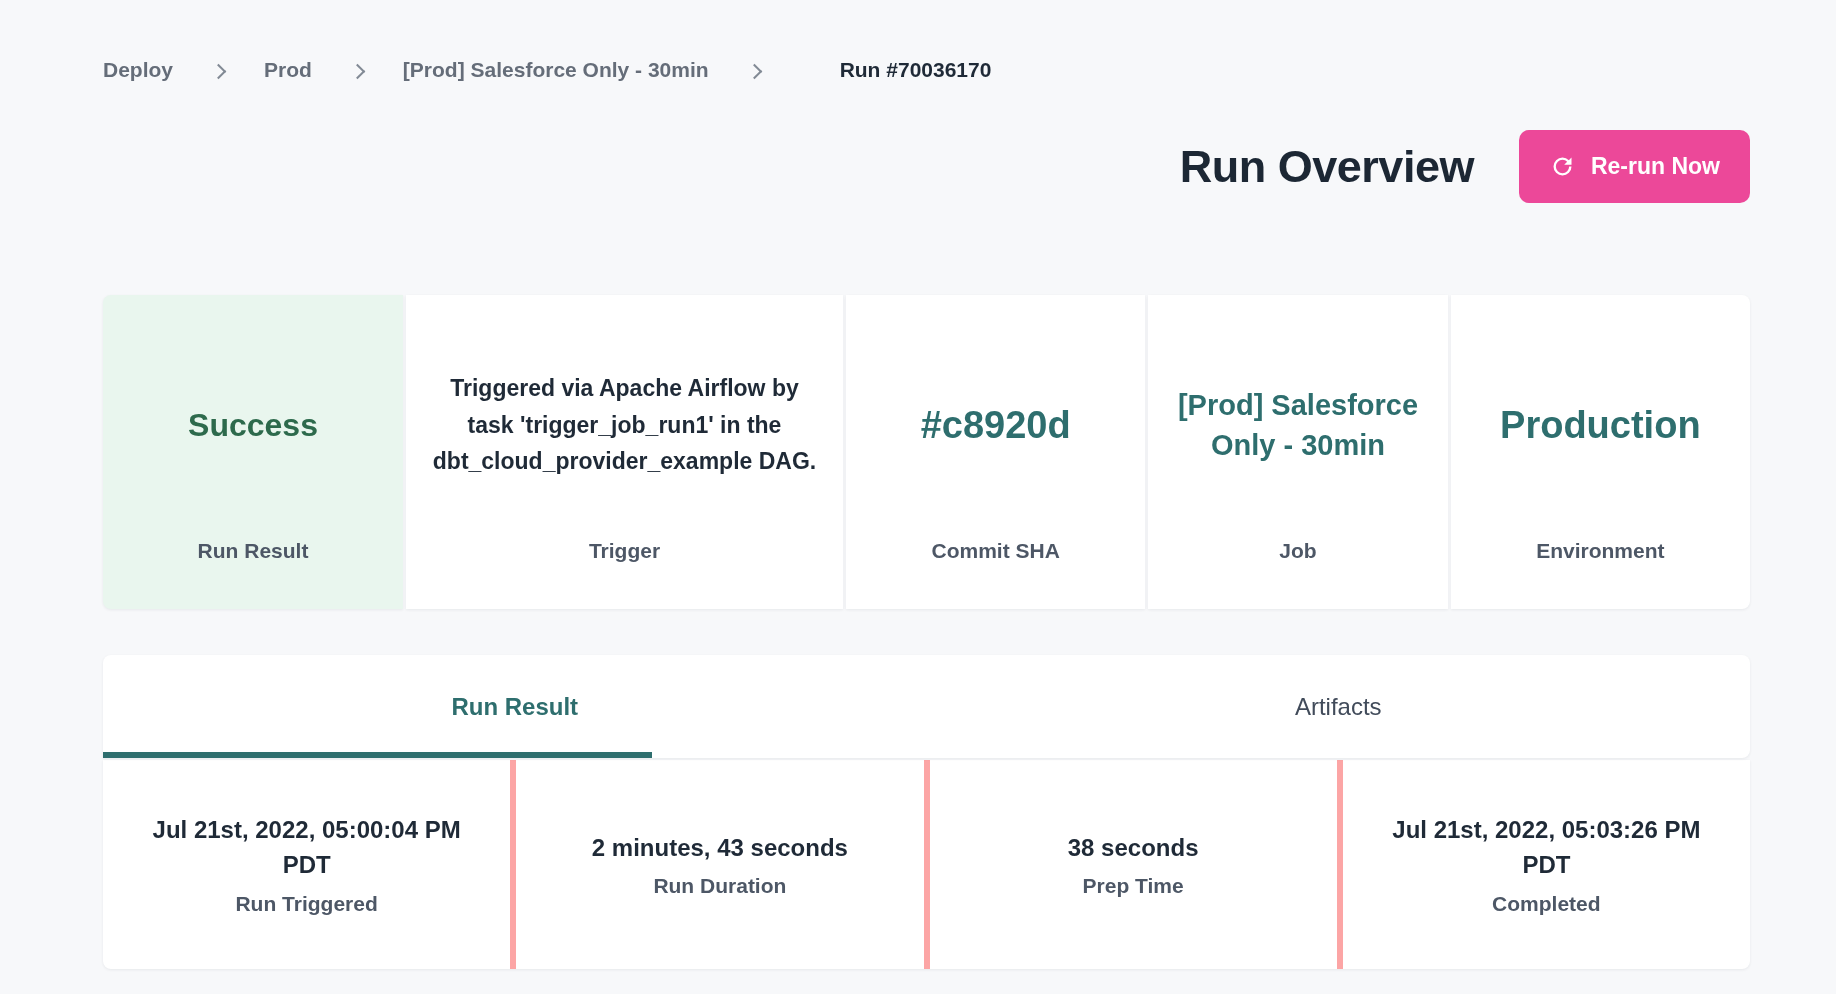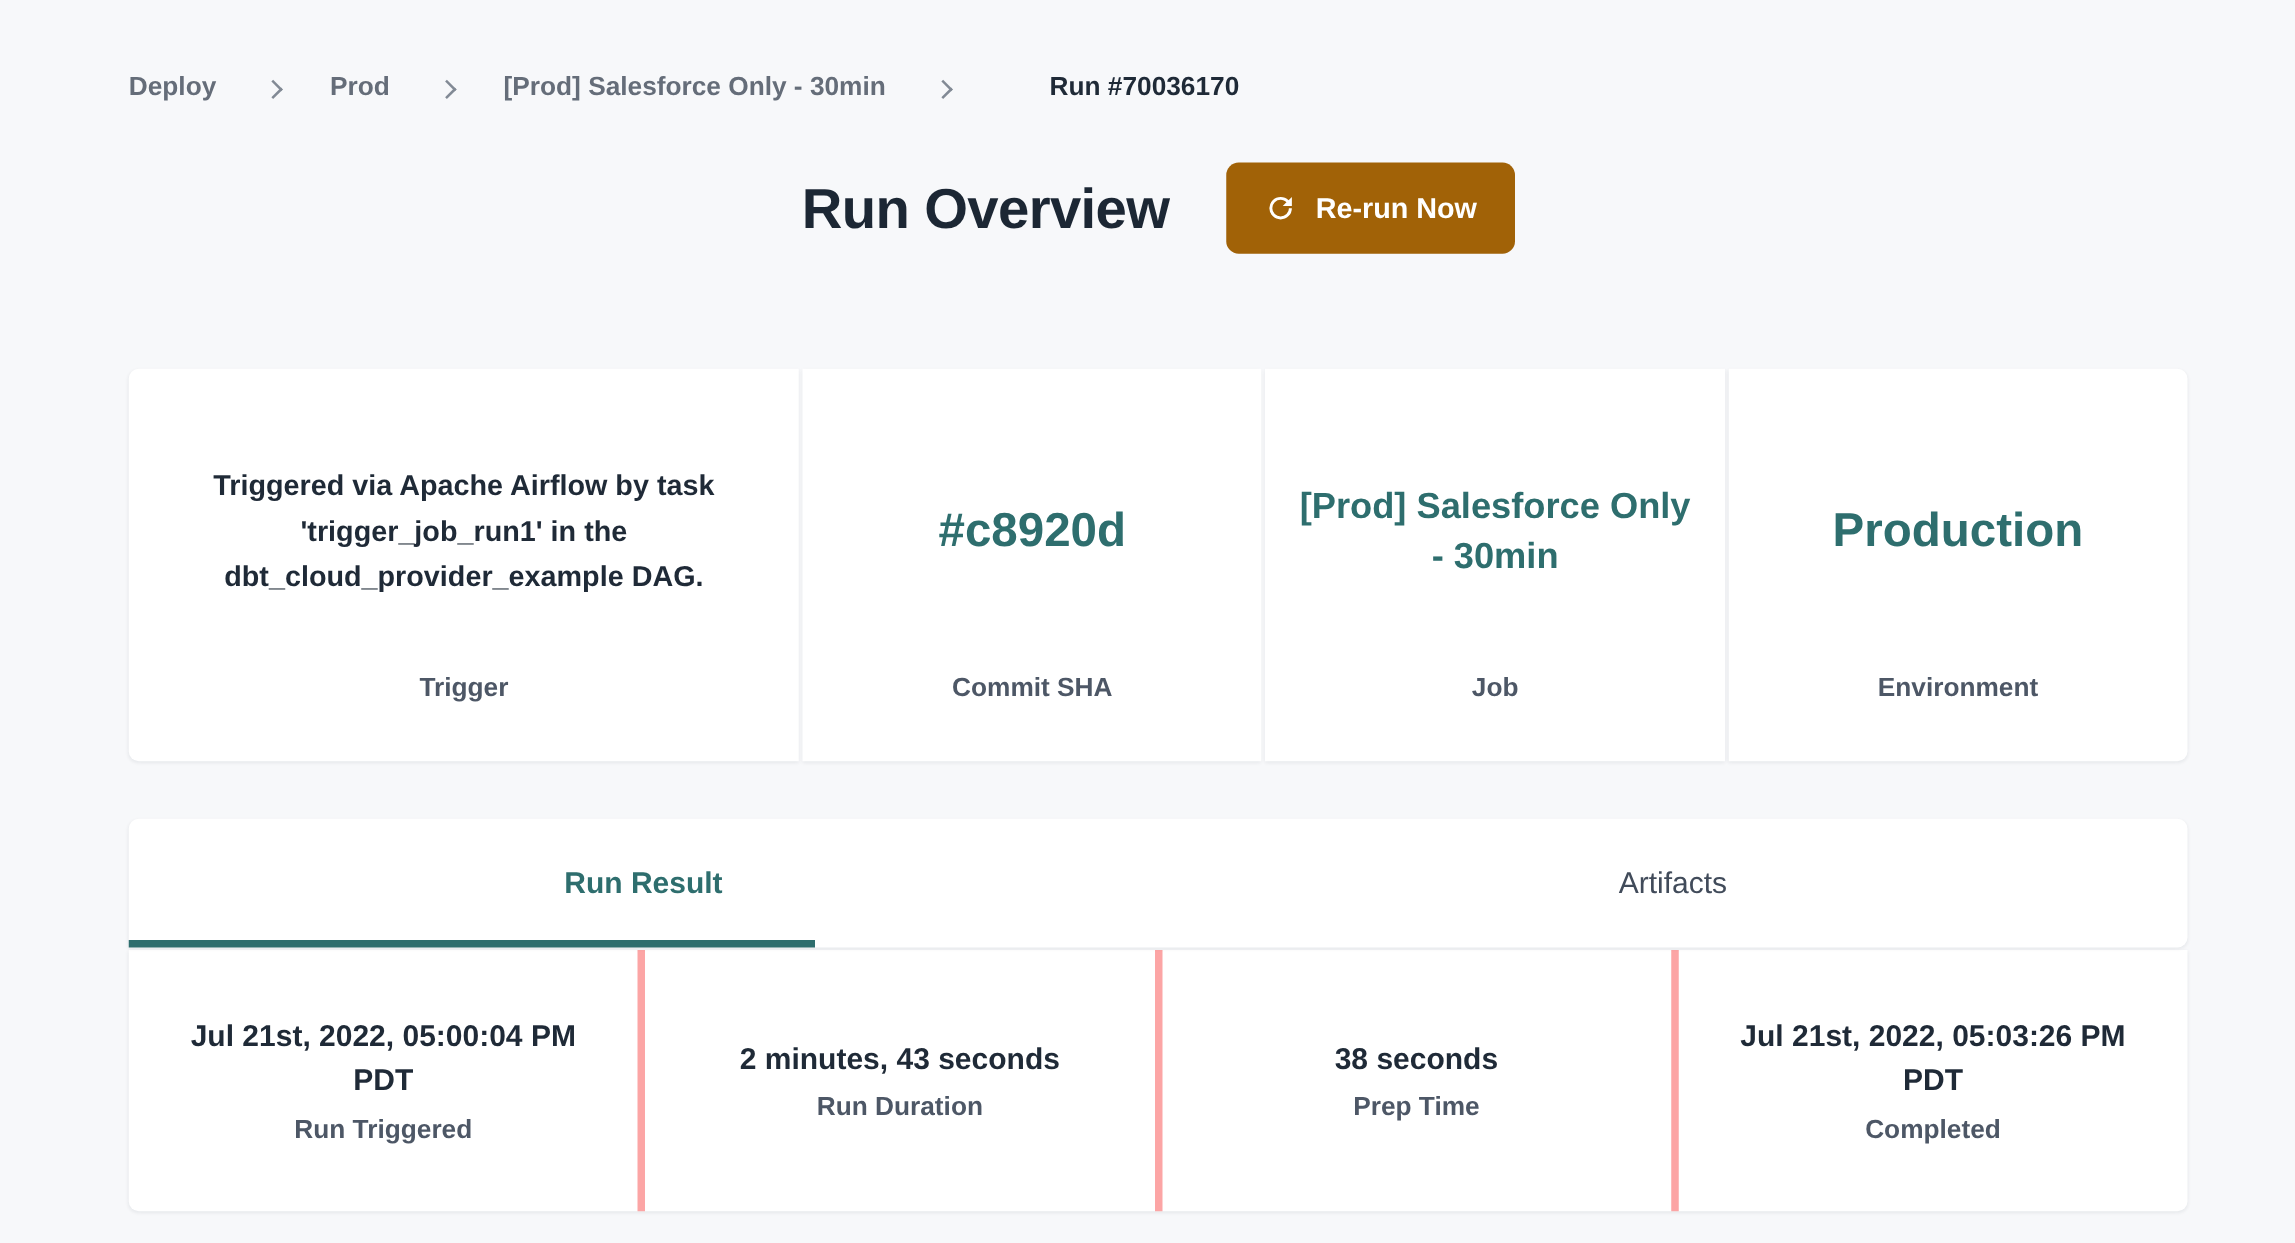--- a/index.html
+++ b/index.html
@@ -20,26 +20,26 @@
   .crumb.current { color: #1f2a37; font-weight: 700; cursor: default; margin-left: 40px; }
   .crumb-chevron {
     width: 11px; height: 11px;
     border-top: 2.5px solid #828a95; border-right: 2.5px solid #828a95;
     transform: rotate(45deg); margin-top: 2px; flex: 0 0 auto;
   }
 
   
   .header-row {
     margin-top: 48px;
-    display: flex; align-items: center; justify-content: center; gap: 45px;
+    display: flex; align-items: center; justify-content: flex-end; gap: 45px;
   }
   .page-title { font-size: 45px; font-weight: 700; color: #1c2734; letter-spacing: -0.5px; }
   .rerun-btn {
     display: flex; align-items: center; gap: 15px;
-    background: #a16207; color: #ffffff;
+    background: #ec4899; color: #ffffff;
     border: none; border-radius: 10px;
     height: 73px; padding: 15px 30px;
     font-family: "Liberation Sans", sans-serif;
     font-size: 23px; font-weight: 600; cursor: pointer;
   }
   .rerun-btn svg { display: block; }
 
   
   .summary-row {
     margin-top: 92px;
@@ -133,20 +133,26 @@
       <span>
         <svg width="27" height="27" viewBox="0 0 24 24" fill="#ffffff">
           <path d="M17.65 6.35A7.95 7.95 0 0 0 12 4a8 8 0 1 0 8 8h-2.1a5.9 5.9 0 1 1-5.9-5.9c1.63 0 3.09.67 4.15 1.75L13.5 10.5H20V4l-2.35 2.35z"></path>
         </svg>
       </span>
       <span>Re-run Now</span>
     </button>
   </div>
 
   <div class="summary-row">
+    <div class="card card-success">
+      <div class="card-value-wrap">
+        <div class="card-value value-success">Success</div>
+      </div>
+      <div class="card-label">Run Result</div>
+    </div>
 
     <div class="card card-trigger">
       <div class="card-value-wrap">
         <div class="card-value value-trigger">Triggered via Apache Airflow by task 'trigger_job_run1' in the dbt_cloud_provider_example DAG.</div>
       </div>
       <div class="card-label">Trigger</div>
     </div>
 
     <div class="card card-flex">
       <div class="card-value-wrap">

